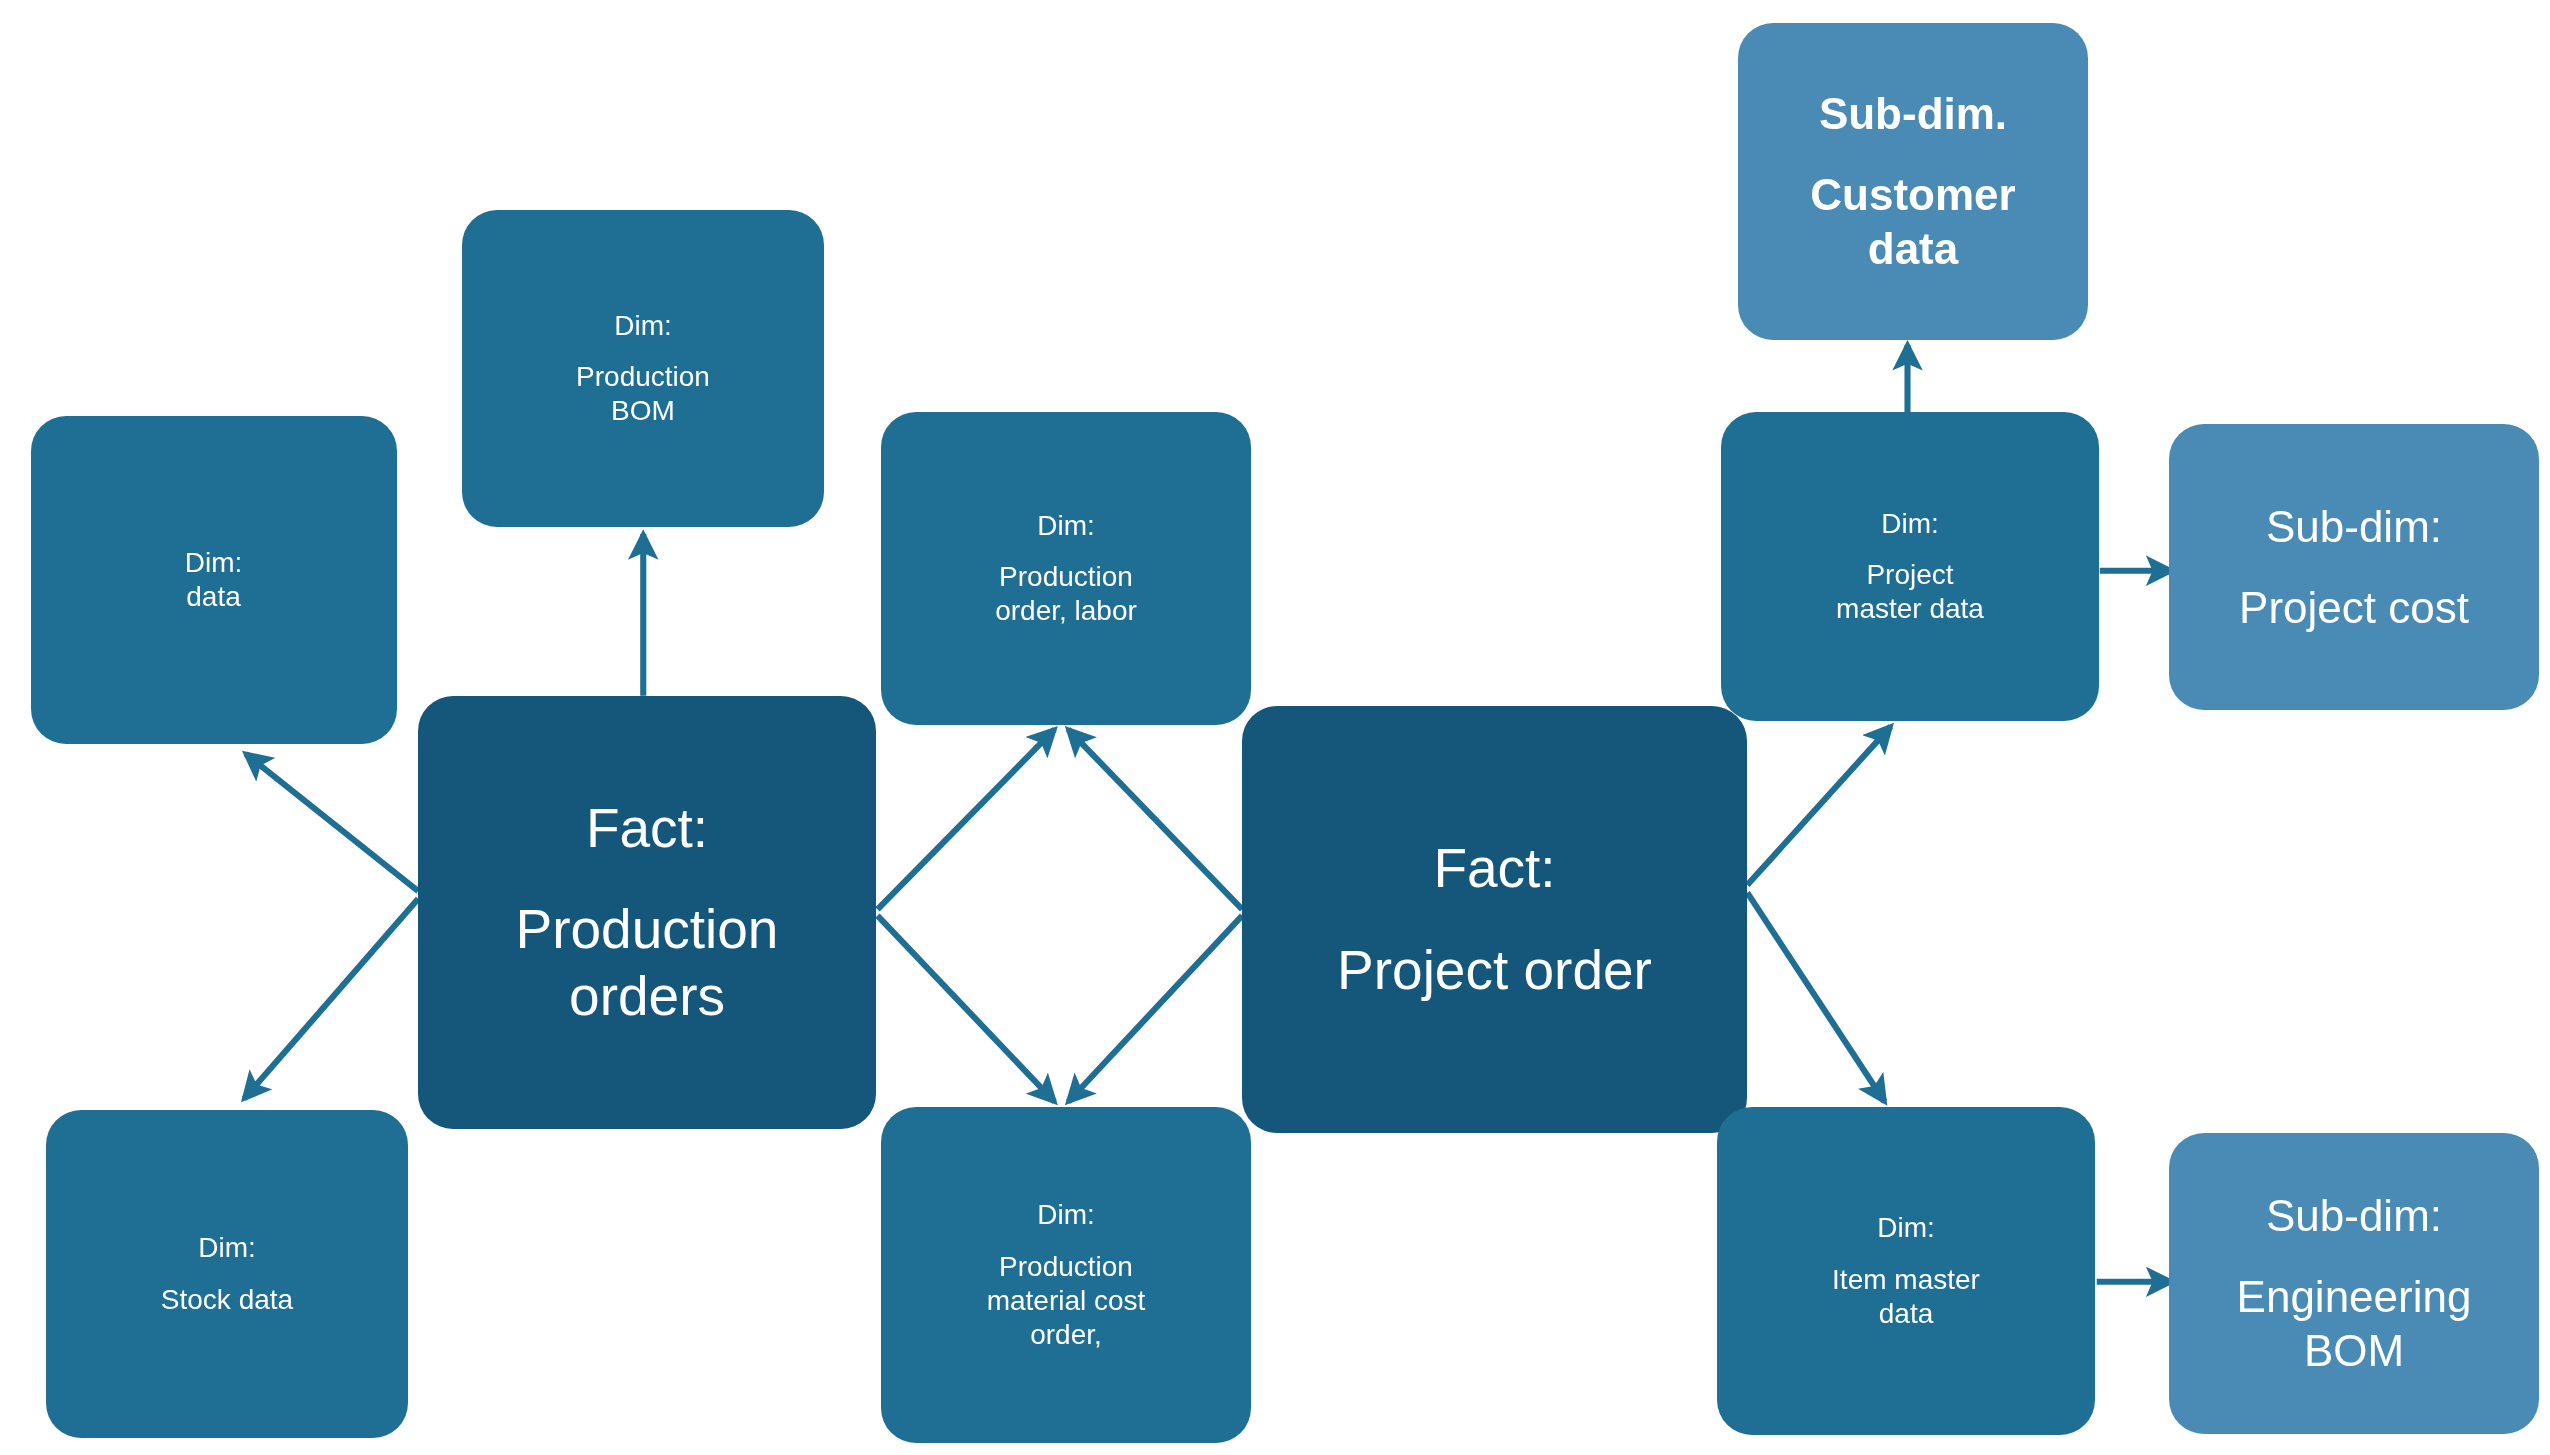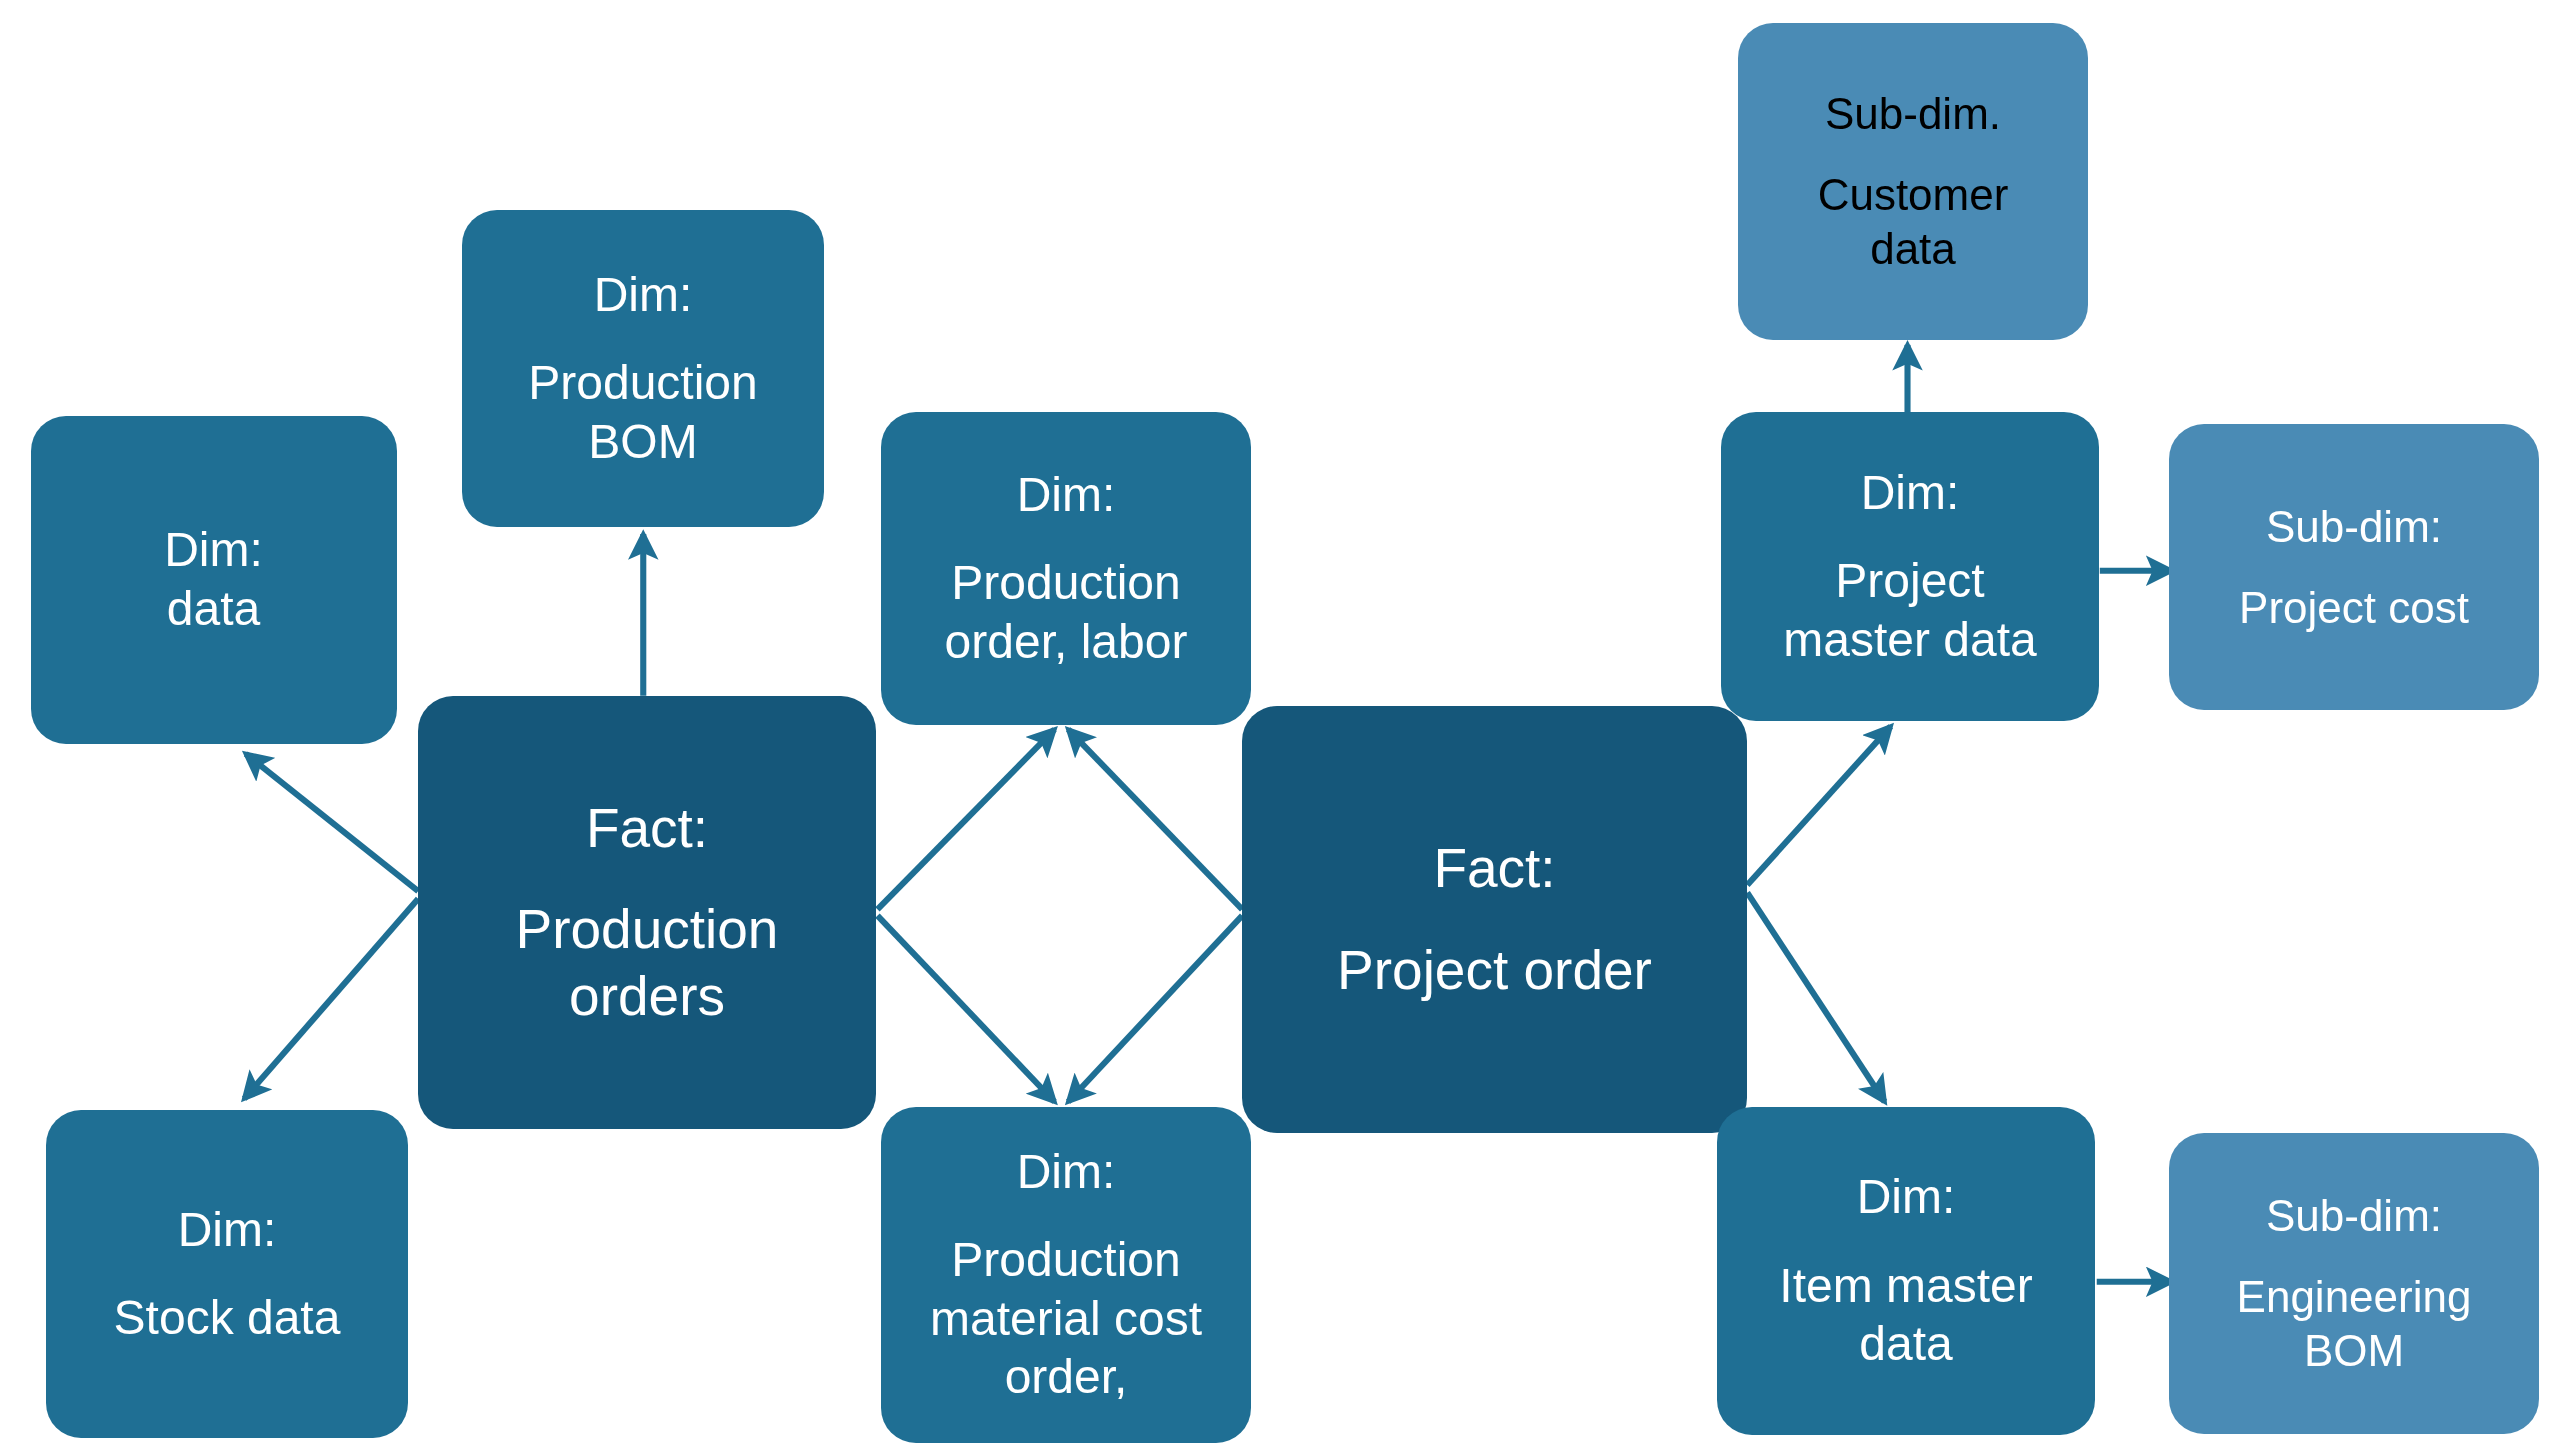--- a/index.html
+++ b/index.html
@@ -30,21 +30,21 @@
     border-radius:35px;
     padding:7.6px 13.7px;
     line-height:1.22;
     z-index:2;
     -webkit-font-smoothing:antialiased;
   }
   .node .ln{ display:block; width:100%; }
   .node .ln.gap{ margin-top:0.62em; }
 
   .kind-fact{ background:#15577a; font-size:55px; }
-  .kind-dim{ background:#1f6f94; font-size:48px; }
+  .kind-dim{ background:#1f6f94; font-size:28px; }
   .kind-subdim{ background:#4a8bb5; font-size:44px; }
 </style>
 </head>
 <body>
 
 <div id="stage" style="background: rgb(255, 255, 255);">
   <svg id="edges" viewBox="0 0 3342 1907" xmlns="http://www.w3.org/2000/svg">
       <defs>
         <marker id="arrowhead" markerWidth="5" markerHeight="5" refX="4.2" refY="2.5" orient="auto" markerUnits="strokeWidth">
           <path d="M0,0 L5,2.5 L0,5 L1.1,2.5 Z" fill="#1f6f94"></path>
@@ -90,21 +90,21 @@
       <div class="node kind-dim" style="left: 881px; top: 1107px; width: 370px; height: 336px; background: rgb(31, 111, 148); color: rgb(255, 255, 255);">
         <span class="ln">Dim:</span>
         <span class="ln gap">Production</span>
         <span class="ln">material cost</span>
         <span class="ln">order,</span>
       </div>
       <div class="node kind-fact" style="left: 1242px; top: 706px; width: 505px; height: 427px; background: rgb(21, 87, 122); color: rgb(255, 255, 255);">
         <span class="ln">Fact:</span>
         <span class="ln gap">Project order</span>
       </div>
-      <div class="node kind-subdim" style="left: 1738px; top: 23px; width: 350px; height: 317px; background: rgb(74, 139, 181); color: #000000;">
+      <div class="node kind-subdim" style="left: 1738px; top: 23px; width: 350px; height: 317px; background: rgb(74, 139, 181); color: #ffffff; font-weight: bold;">
         <span class="ln">Sub-dim.</span>
         <span class="ln gap">Customer</span>
         <span class="ln">data</span>
       </div>
       <div class="node kind-dim" style="left: 1721px; top: 412px; width: 378px; height: 309px; background: rgb(31, 111, 148); color: rgb(255, 255, 255);">
         <span class="ln">Dim:</span>
         <span class="ln gap">Project</span>
         <span class="ln">master data</span>
       </div>
       <div class="node kind-subdim" style="left: 2169px; top: 424px; width: 370px; height: 286px; background: rgb(74, 139, 181); color: rgb(255, 255, 255);">

